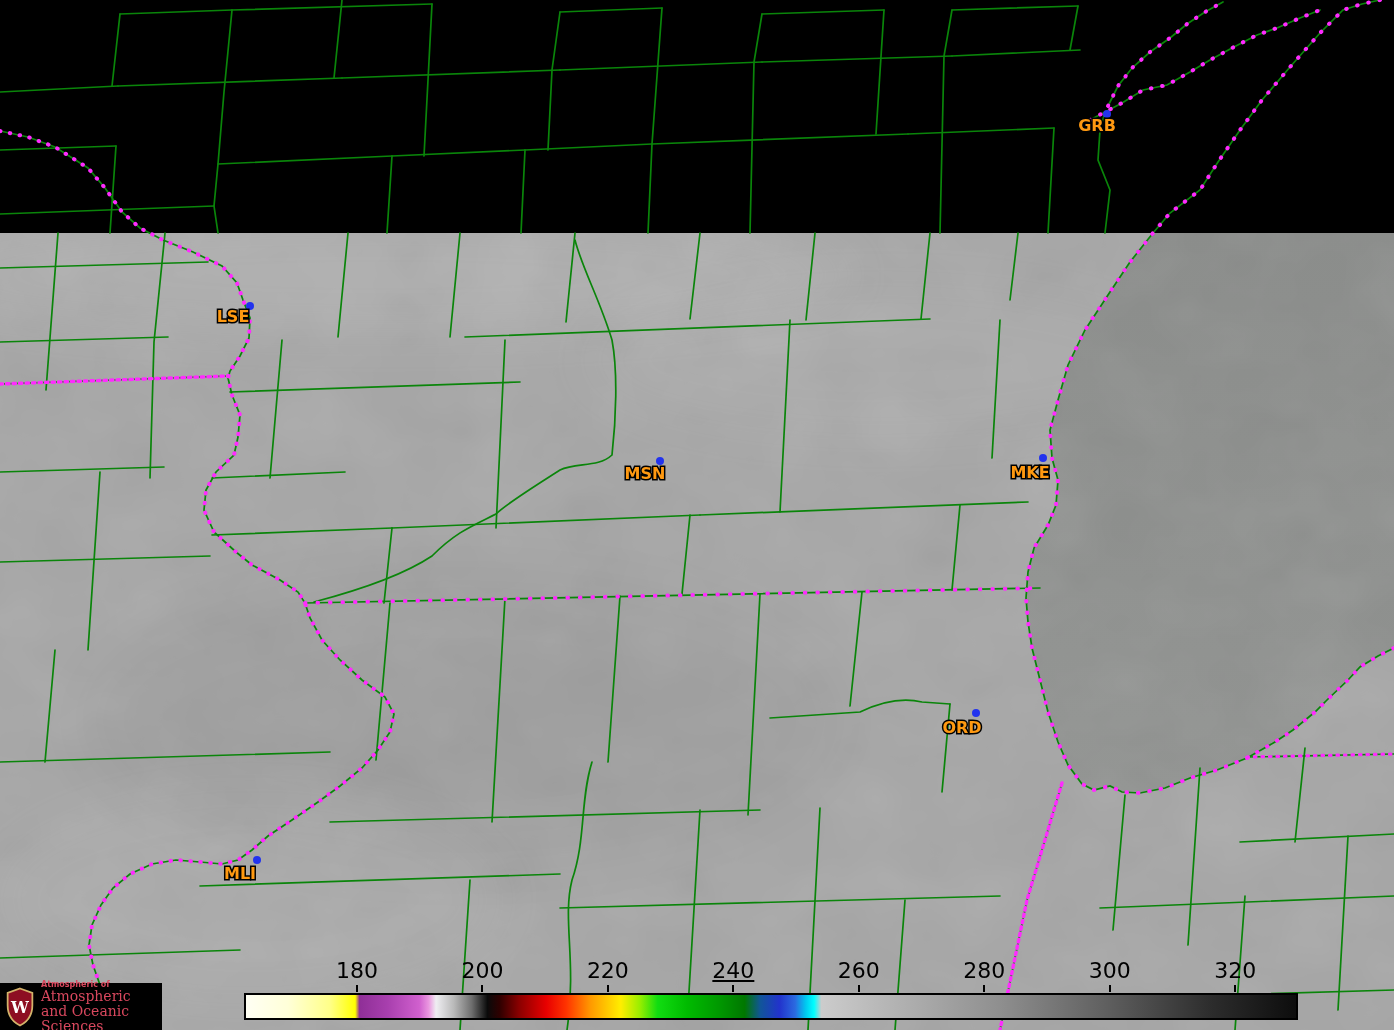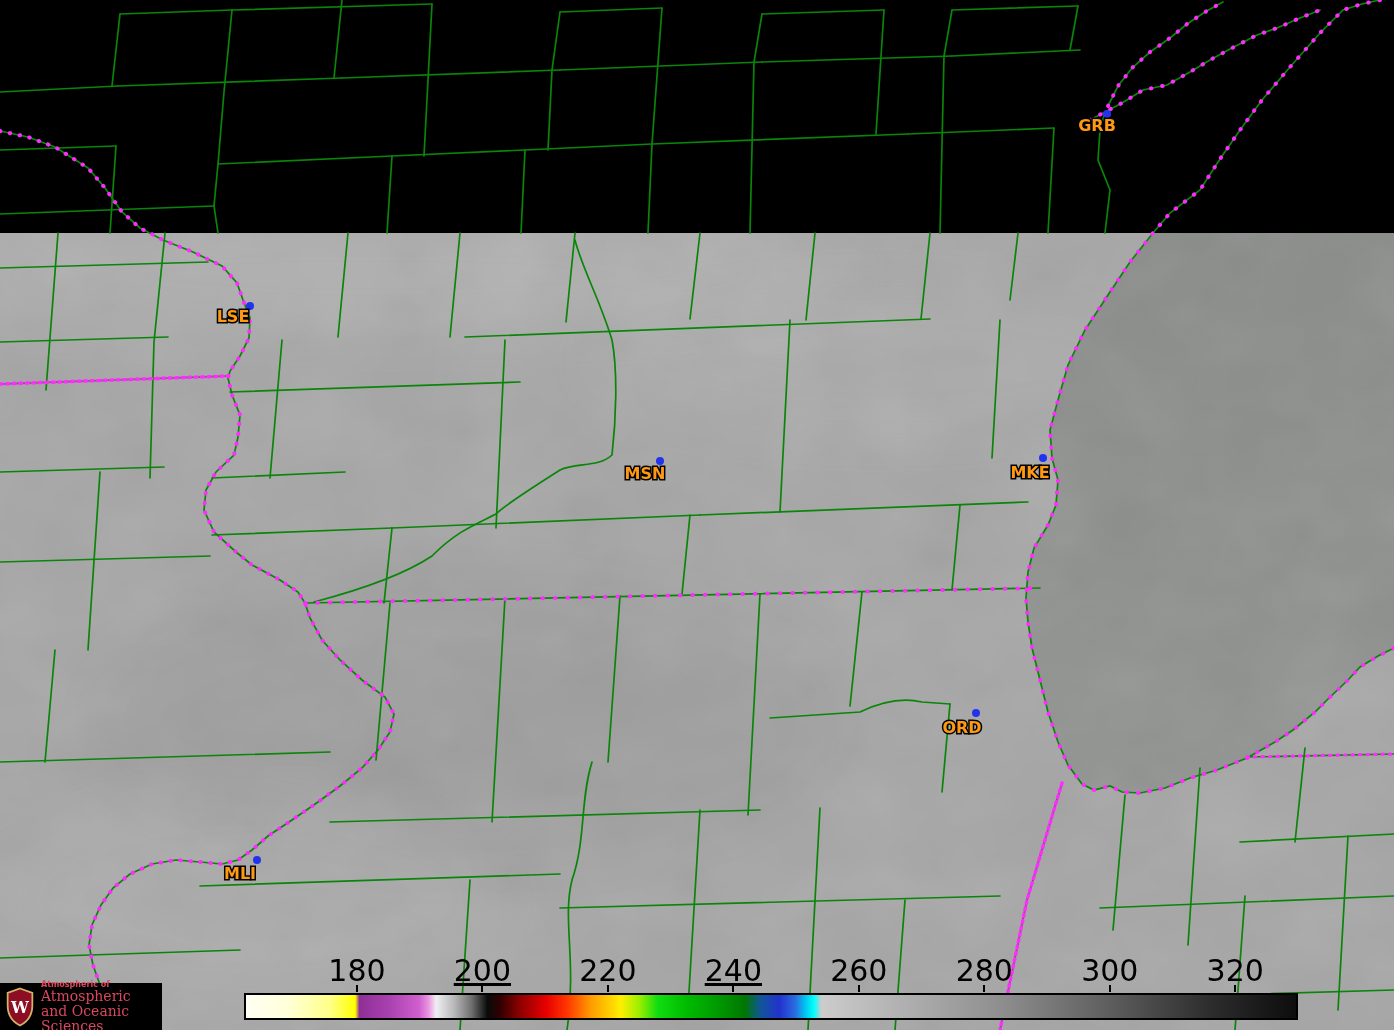--- a/index.html
+++ b/index.html
@@ -6,21 +6,21 @@
   #screen{position:relative;width:1394px;height:1030px;overflow:hidden;background:#000;
           font-family:"DejaVu Sans","Liberation Sans",sans-serif;}
   #map-svg{position:absolute;left:0;top:0;}
 
   
   #title{position:absolute;left:0;right:0;top:20px;text-align:center;z-index:5;}
   #title .tline{font-weight:bold;font-size:19.5px;line-height:23px;color:var(--title-color,#ffff00);white-space:pre;}
 
   
   #cbar-labels{position:absolute;z-index:6;}
-  .cb-label{position:absolute;transform:translateX(-50%);top:0;font-size:30px;color:#000;line-height:25px;}
+  .cb-label{position:absolute;transform:translateX(-50%);top:0;font-size:22px;color:#000;line-height:25px;}
   .cb-tick{position:absolute;transform:translateX(-50%);top:27px;width:2px;height:7px;background:#000;}
   #cbar{position:absolute;z-index:6;border:2px solid #000;box-sizing:border-box;}
 
   
   #logo{position:absolute;left:0;top:983px;width:162px;height:47px;background:#000;z-index:7;
         display:flex;align-items:center;}
   #logo .crest{margin-left:5px;flex:0 0 auto;}
   #logo .ltext{margin-left:6px;color:var(--logo-red,#d9485e);}
   #logo .dept{font-size:8px;line-height:9px;font-weight:bold;}
   #logo .big{font-size:14px;line-height:15px;font-family:"DejaVu Serif","Liberation Serif",serif;}
@@ -234,21 +234,21 @@
         <text x="962" y="733" text-anchor="middle" class="st-label">ORD</text>
         <circle cx="257" cy="860" r="4" fill="#2233ee"></circle>
         <text x="240" y="879" text-anchor="middle" class="st-label">MLI</text>
       </g>
   </svg>
 
 
   <div id="cbar-labels" style="left: 244px; top: 958px; width: 1054px; height: 34px;">
       <div class="cb-label" style="left: 10.7143%;">180</div>
       <div class="cb-tick" style="left: 10.7143%;"></div>
-      <div class="cb-label" style="left: 22.619%; text-decoration: underline;">200</div>
+      <div class="cb-label" style="left: 22.619%;">200</div>
       <div class="cb-tick" style="left: 22.619%;"></div>
       <div class="cb-label" style="left: 34.5238%;">220</div>
       <div class="cb-tick" style="left: 34.5238%;"></div>
       <div class="cb-label" style="left: 46.4286%; text-decoration: underline;">240</div>
       <div class="cb-tick" style="left: 46.4286%;"></div>
       <div class="cb-label" style="left: 58.3333%;">260</div>
       <div class="cb-tick" style="left: 58.3333%;"></div>
       <div class="cb-label" style="left: 70.2381%; text-align: right;">280</div>
       <div class="cb-tick" style="left: 70.2381%;"></div>
       <div class="cb-label" style="left: 82.1429%;">300</div>

